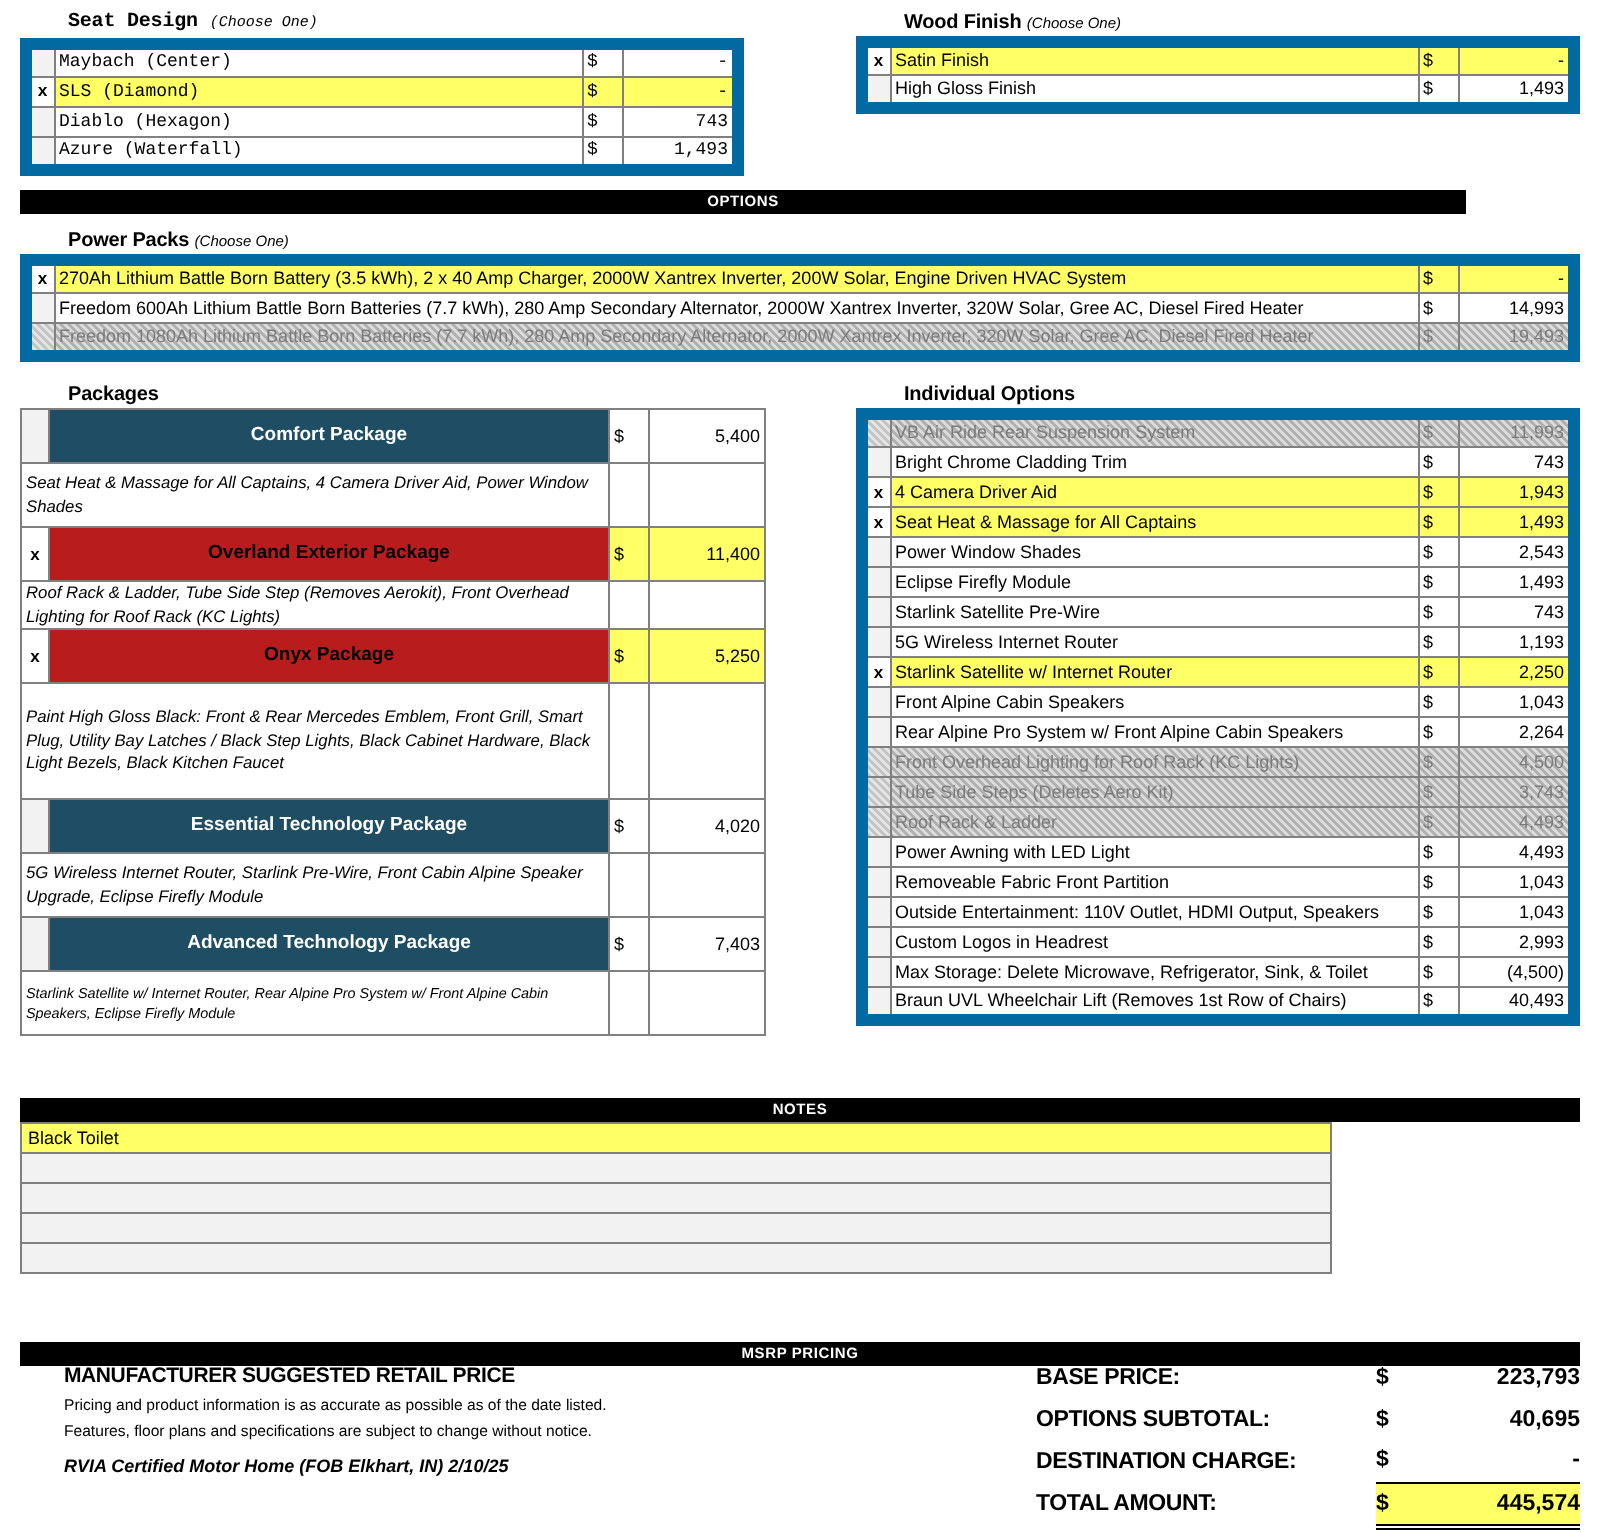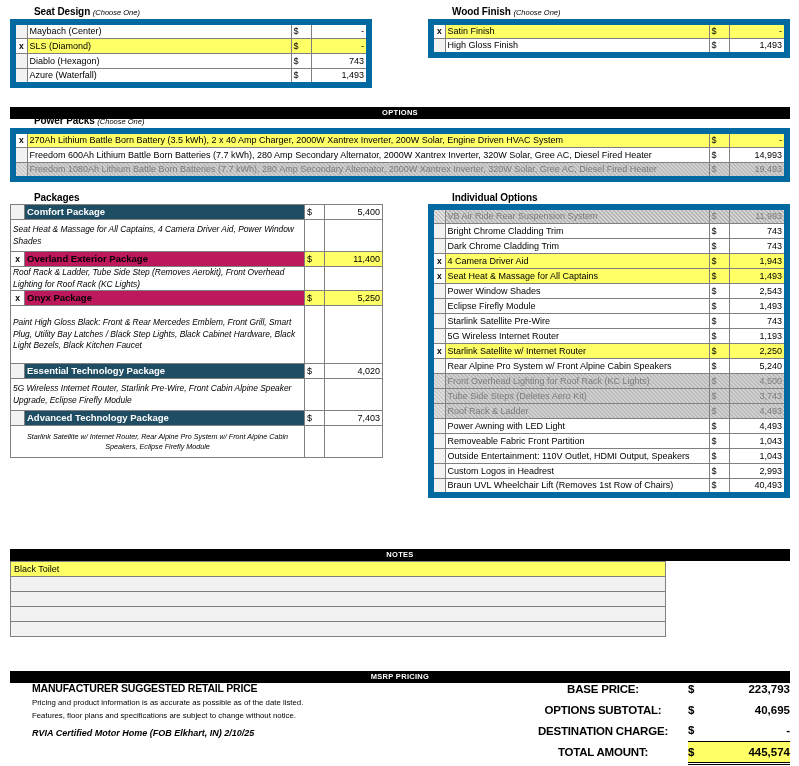--- a/index.html
+++ b/index.html
@@ -59,24 +59,24 @@
   .band {
     background: #000000; color: #ffffff;
     font-size: 7.5px; font-weight: bold; letter-spacing: 0.3px;
     text-align: center; line-height: 12px; height: 12px;
   }
 
   
   table.pkg { border-collapse: collapse; table-layout: fixed; font-size: 9px; }
   table.pkg td { border: 1px solid #808080; padding: 0 2px; vertical-align: middle; }
   td.pk-hd {
-    text-align: left; font-weight: bold; font-size: 9.5px;
-    background: #1f4e64; color: #ffffff; height: 15px; line-height: 14px;
-  }
-  tr.psel td.pk-hd { background: #be185d; color: #000000; }
+    text-align: center; font-weight: bold; font-size: 9.5px;
+    background: #1f4e64; color: #ffffff; height: 27px; line-height: 14px;
+  }
+  tr.psel td.pk-hd { background: #b91c1c; color: #000000; }
   tr.psel td.cur, tr.psel td.amt { background: #ffff66; }
   td.pk-chk { width: 14px; text-align: center; font-weight: bold; font-size: 8.5px; background: #f2f2f2; }
   tr.psel td.pk-chk { background: #ffffff; }
   td.pk-desc {
     font-style: italic; font-size: 8.4px; line-height: 11.5px;
     padding: 2px 3px 2px 4px; white-space: normal; vertical-align: top;
   }
   td.pk-desc.sm { font-size: 7.2px; line-height: 10px; }
   td.blank { background: #ffffff; }
 
@@ -89,34 +89,34 @@
   table.notes tr.nsel td { background: #ffff66; }
 
   
   .msrp-left { position: absolute; left: 32px; top: 682px; width: 330px; }
   .msrp-h { font-size: 10.5px; font-weight: bold; letter-spacing: -0.2px; }
   .msrp-p { font-size: 7.8px; line-height: 12.5px; margin-top: 3px; width: 278px; }
   .msrp-f { font-size: 9px; font-style: italic; font-weight: bold; margin-top: 6px; }
 
   table.tot { position: absolute; right: 9px; top: 678px; border-collapse: collapse; table-layout: fixed; }
   table.tot td { font-size: 11.5px; font-weight: bold; height: 21px; padding: 0; line-height: 20px; }
-  td.tl { text-align: center; width: 170px; padding-right: 6px; letter-spacing: -0.2px; }
+  td.tl { text-align: left; width: 170px; padding-right: 6px; letter-spacing: -0.2px; }
   td.tc { width: 22px; text-align: left; padding-left: 3px; }
   td.ta { width: 80px; text-align: right; padding-right: 4px; }
   tr.grand td.tc, tr.grand td.ta {
     background: #ffff66;
     border-top: 1px solid #000; border-bottom: 3px double #000;
   }
 </style>
 </head>
 <body>
 
 <div class="page">
 
-  <div style="position:absolute;left:10px;top:6px;width:362px;">
+  <div style="position:absolute;left:10px;top:6px;width:362px;font-family:Liberation Mono, monospace;">
     <div class="sect-title" style="padding-left:24px;">
       <span>Seat Design</span>
       <span class="choose">(Choose One)</span>
     </div>
     <table class="opt" style="width:362px;">
       <colgroup>
           <col style="width:14px">
           <col>
           <col style="width:20px">
           <col style="width:58px">
@@ -172,21 +172,21 @@
           <tr>
             <td class="chk"></td>
             <td class="lbl">High Gloss Finish</td>
             <td class="cur">$</td>
             <td class="amt">1,493</td>
           </tr>
         </tbody>
     </table>
   </div>
 
-  <div class="band" style="position:absolute;left:10px;top:95px;width:780px;margin-top:12px;">OPTIONS</div>
+  <div class="band" style="position:absolute;left:10px;top:95px;width:723px;">OPTIONS</div>
 
   <div style="position:absolute;left:10px;top:115px;width:780px;">
     <div class="sect-title" style="padding-left:24px;">
       <span>Power Packs</span>
       <span class="choose">(Choose One)</span>
     </div>
     <table class="opt" style="width:780px;">
       <colgroup>
           <col style="width:14px">
           <col>
@@ -272,21 +272,21 @@
             <td class="blank"></td>
             <td class="blank"></td>
           </tr>
           <tr>
             <td class="pk-chk"></td>
             <td class="pk-hd">Advanced Technology Package</td>
             <td class="cur">$</td>
             <td class="amt">7,403</td>
           </tr>
           <tr>
-            <td class="pk-desc sm" colspan="2" style="height: 32px; text-align: center;">Starlink Satellite w/ Internet Router, Rear Alpine Pro System w/ Front Alpine Cabin Speakers, Eclipse Firefly Module</td>
+            <td class="pk-desc sm" colspan="2" style="height: 32px;">Starlink Satellite w/ Internet Router, Rear Alpine Pro System w/ Front Alpine Cabin Speakers, Eclipse Firefly Module</td>
             <td class="blank"></td>
             <td class="blank"></td>
           </tr>
         </tbody>
     </table>
   </div>
 
   <div style="position:absolute;left:428px;top:192px;width:362px;">
     <div class="sect-title" style="padding-left:24px;">
       <span>Individual Options</span>
@@ -304,73 +304,73 @@
             <td class="lbl">VB Air Ride Rear Suspension System</td>
             <td class="cur">$</td>
             <td class="amt">11,993</td>
           </tr>
           <tr>
             <td class="chk"></td>
             <td class="lbl">Bright Chrome Cladding Trim</td>
             <td class="cur">$</td>
             <td class="amt">743</td>
           </tr>
-          <tr>
-            <td class="chk"></td>
-            <td class="lbl">Dark Chrome Cladding Trim</td>
+          <tr class="sel">
+            <td class="chk on">x</td>
+            <td class="lbl">4 Camera Driver Aid</td>
+            <td class="cur">$</td>
+            <td class="amt">1,943</td>
+          </tr>
+          <tr class="sel">
+            <td class="chk on">x</td>
+            <td class="lbl">Seat Heat &amp; Massage for All Captains</td>
+            <td class="cur">$</td>
+            <td class="amt">1,493</td>
+          </tr>
+          <tr>
+            <td class="chk"></td>
+            <td class="lbl">Power Window Shades</td>
+            <td class="cur">$</td>
+            <td class="amt">2,543</td>
+          </tr>
+          <tr>
+            <td class="chk"></td>
+            <td class="lbl">Eclipse Firefly Module</td>
+            <td class="cur">$</td>
+            <td class="amt">1,493</td>
+          </tr>
+          <tr>
+            <td class="chk"></td>
+            <td class="lbl">Starlink Satellite Pre-Wire</td>
             <td class="cur">$</td>
             <td class="amt">743</td>
           </tr>
-          <tr class="sel">
-            <td class="chk on">x</td>
-            <td class="lbl">4 Camera Driver Aid</td>
-            <td class="cur">$</td>
-            <td class="amt">1,943</td>
-          </tr>
-          <tr class="sel">
-            <td class="chk on">x</td>
-            <td class="lbl">Seat Heat &amp; Massage for All Captains</td>
-            <td class="cur">$</td>
-            <td class="amt">1,493</td>
-          </tr>
-          <tr>
-            <td class="chk"></td>
-            <td class="lbl">Power Window Shades</td>
-            <td class="cur">$</td>
-            <td class="amt">2,543</td>
-          </tr>
-          <tr>
-            <td class="chk"></td>
-            <td class="lbl">Eclipse Firefly Module</td>
-            <td class="cur">$</td>
-            <td class="amt">1,493</td>
-          </tr>
-          <tr>
-            <td class="chk"></td>
-            <td class="lbl">Starlink Satellite Pre-Wire</td>
-            <td class="cur">$</td>
-            <td class="amt">743</td>
-          </tr>
           <tr>
             <td class="chk"></td>
             <td class="lbl">5G Wireless Internet Router</td>
             <td class="cur">$</td>
             <td class="amt">1,193</td>
           </tr>
           <tr class="sel">
             <td class="chk on">x</td>
             <td class="lbl">Starlink Satellite w/ Internet Router</td>
             <td class="cur">$</td>
             <td class="amt">2,250</td>
           </tr>
           <tr>
             <td class="chk"></td>
+            <td class="lbl">Front Alpine Cabin Speakers</td>
+            <td class="cur">$</td>
+            <td class="amt">1,043</td>
+          </tr>
+          <tr>
+            <td class="chk"></td>
             <td class="lbl">Rear Alpine Pro System w/ Front Alpine Cabin Speakers</td>
             <td class="cur">$</td>
-            <td class="amt">5,240</td>
+            <td class="amt">2,264</td>
           </tr>
           <tr class="dis">
             <td class="chk"></td>
             <td class="lbl">Front Overhead Lighting for Roof Rack (KC Lights)</td>
             <td class="cur">$</td>
             <td class="amt">4,500</td>
           </tr>
           <tr class="dis">
             <td class="chk"></td>
             <td class="lbl">Tube Side Steps (Deletes Aero Kit)</td>
@@ -399,20 +399,26 @@
             <td class="chk"></td>
             <td class="lbl">Outside Entertainment: 110V Outlet, HDMI Output, Speakers</td>
             <td class="cur">$</td>
             <td class="amt">1,043</td>
           </tr>
           <tr>
             <td class="chk"></td>
             <td class="lbl">Custom Logos in Headrest</td>
             <td class="cur">$</td>
             <td class="amt">2,993</td>
+          </tr>
+          <tr>
+            <td class="chk"></td>
+            <td class="lbl">Max Storage: Delete Microwave, Refrigerator, Sink, &amp; Toilet</td>
+            <td class="cur">$</td>
+            <td class="amt">(4,500)</td>
           </tr>
           <tr>
             <td class="chk"></td>
             <td class="lbl">Braun UVL Wheelchair Lift (Removes 1st Row of Chairs)</td>
             <td class="cur">$</td>
             <td class="amt">40,493</td>
           </tr>
         </tbody>
     </table>
   </div>

